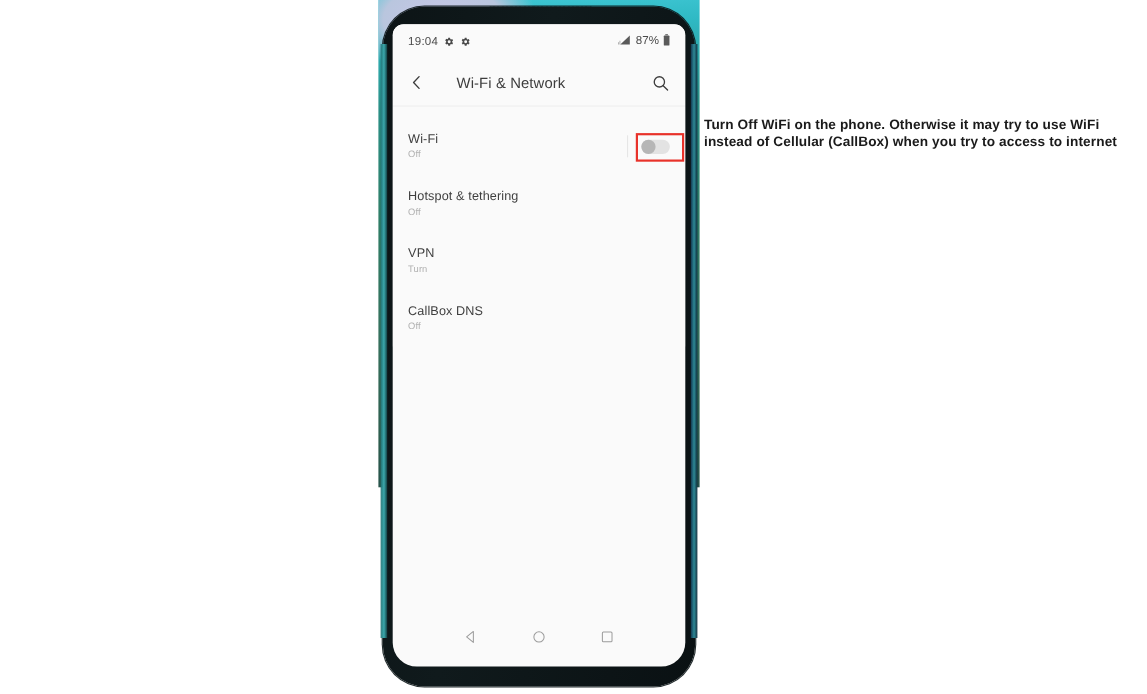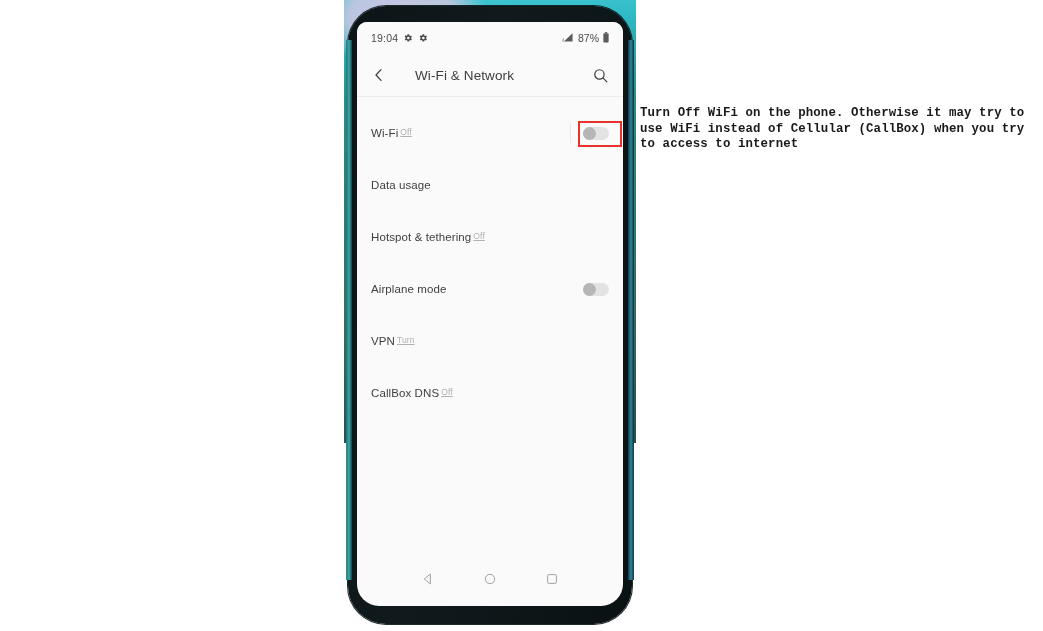--- a/index.html
+++ b/index.html
@@ -120,31 +120,30 @@
     background: #fafafa;
     padding-top: 10px;
   }
   .list-row {
     display: flex;
     align-items: center;
     min-height: 38px;
     padding: 7px 14px 7px 14px;
     position: relative;
   }
-  .row-texts { display: flex; flex-direction: row; gap: 2px; }
+  .row-texts { display: flex; flex-direction: column; gap: 2px; }
   .row-title {
     font-size: 11.5px;
     color: #3f3f3f;
     letter-spacing: .1px;
   }
   .row-sub {
     font-size: 8.5px;
     color: #b0b0b0;
     letter-spacing: .1px;
-    text-decoration: underline;
   }
   .row-spacer { flex: 1 1 auto; }
 
   .row-divider-v {
     width: 1px;
     height: 20px;
     background: #e6e6e6;
     margin-right: 12px;
   }
 
@@ -194,21 +193,20 @@
   #annotation {
     position: absolute;
     left: 640px;
     top: 106px;
     width: 400px;
     font-size: 12.4px;
     line-height: 15.5px;
     color: #1a1a1a;
     font-weight: 700;
     letter-spacing: .1px;
-    font-family: Liberation Mono, monospace;
   }
 </style>
 </head>
 <body>
 
 <div id="phone-photo">
 
   <div id="photo-backdrop"></div>
   <div id="speaker-grille"></div>
 
@@ -275,42 +273,28 @@
         </span>
         <span class="row-spacer"></span>
         <span class="row-divider-v"></span>
         <span class="toggle">
           <span class="knob"></span>
         </span>
       </div>
 
 
 
-      <div class="list-row">
-        <span class="row-texts">
-          <span class="row-title">Data usage</span>
-        </span>
-      </div>
 
       <div class="list-row">
         <span class="row-texts">
           <span class="row-title">Hotspot &amp; tethering</span>
           <span class="row-sub">Off</span>
         </span>
       </div>
 
-      <div class="list-row">
-        <span class="row-texts">
-          <span class="row-title">Airplane mode</span>
-        </span>
-        <span class="row-spacer"></span>
-        <span class="toggle">
-          <span class="knob"></span>
-        </span>
-      </div>
 
       <div class="list-row">
         <span class="row-texts">
           <span class="row-title">VPN</span>
           <span class="row-sub">Turn</span>
         </span>
       </div>
 
       <div class="list-row">
         <span class="row-texts">

